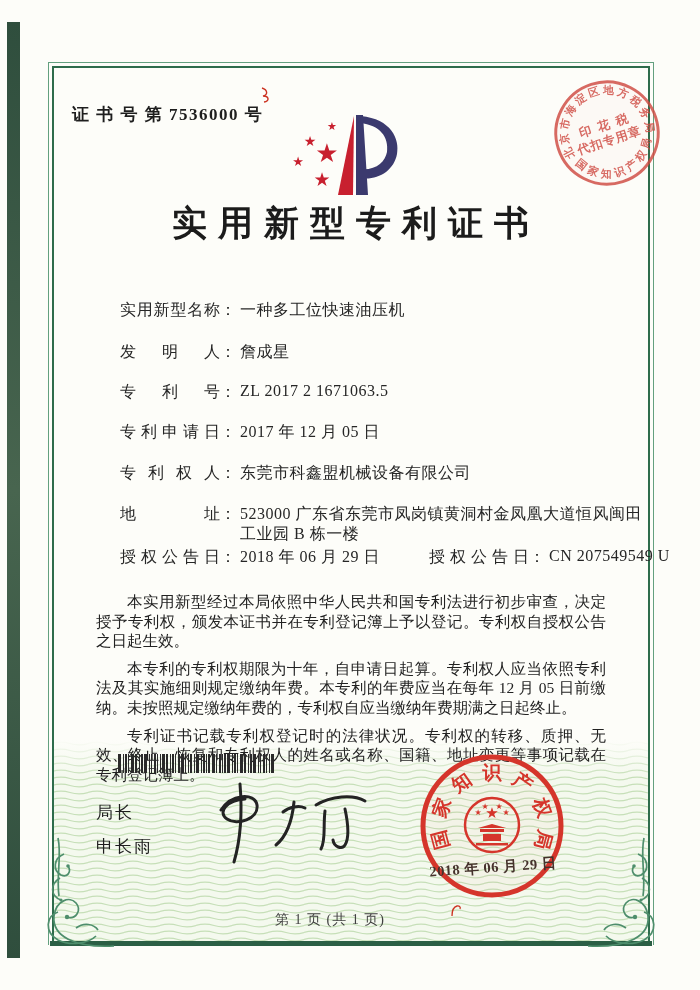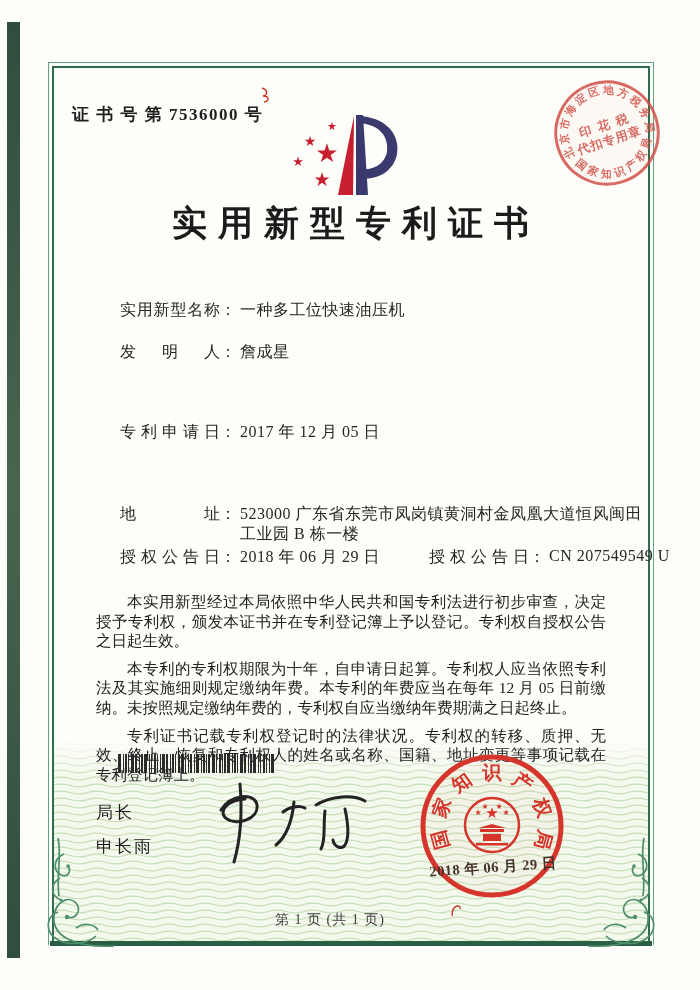--- a/index.html
+++ b/index.html
@@ -123,22 +123,28 @@
   </svg>
 
   <div class="title">实用新型专利证书</div>
 
   <div class="frow" style="top:300px;">
     <span class="flabel">实用新型名称</span><span class="colon">：</span><span class="fval">一种多工位快速油压机</span>
   </div>
   <div class="frow" style="top:342px;">
     <span class="flabel">发明人</span><span class="colon">：</span><span class="fval">詹成星</span>
   </div>
+  <div class="frow" style="top:382px;">
+    <span class="flabel">专利号</span><span class="colon">：</span><span class="fval">ZL 2017 2 1671063.5</span>
+  </div>
   <div class="frow" style="top:422px;">
     <span class="flabel">专利申请日</span><span class="colon">：</span><span class="fval">2017 年 12 月 05 日</span>
+  </div>
+  <div class="frow" style="top:463px;">
+    <span class="flabel">专利权人</span><span class="colon">：</span><span class="fval">东莞市科鑫盟机械设备有限公司</span>
   </div>
   <div class="frow" style="top:504px;">
     <span class="flabel">地址</span><span class="colon">：</span><span class="fval fval-addr">523000 广东省东莞市凤岗镇黄洞村金凤凰大道恒风闽田
 工业园 B 栋一楼</span>
   </div>
   <div class="frow" style="top:547px;">
     <span>
       <span class="flabel">授权公告日</span><span class="colon">：</span><span class="fval">2018 年 06 月 29 日</span>
     </span>
     <span class="grant2">

